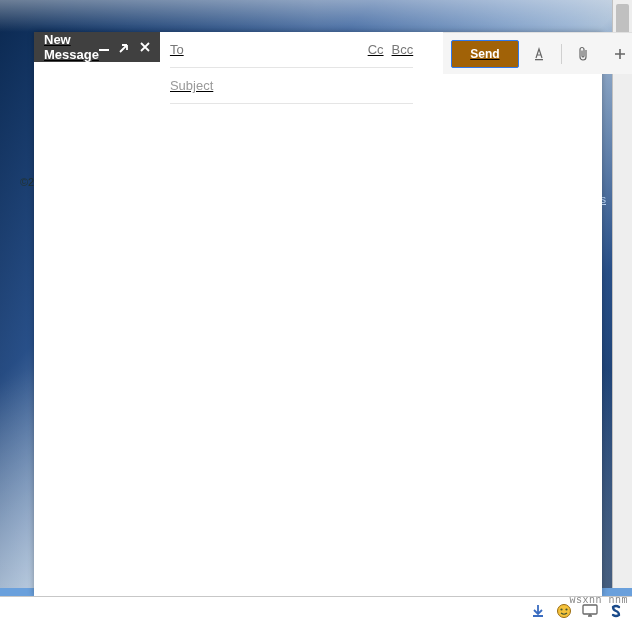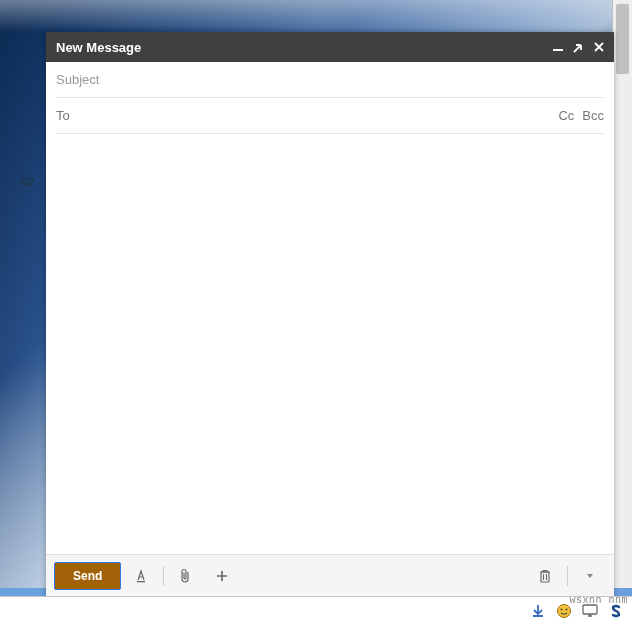--- a/index.html
+++ b/index.html
@@ -53,28 +53,28 @@
   .taskbar svg { display:block; }
   .water {
     position:absolute; right:4px; bottom:18px;
     font-size:10px; color:#888; letter-spacing:0.5px;
     font-family: "Courier New", monospace;
   }
 
   
   .compose {
     position: absolute;
-    left: 46px;
+    left: 34px;
     top: 32px;
     width: 568px;
     height: 564px;
     background: #fff;
     display: flex;
-    flex-direction: column;
     box-shadow: 0 0 6px rgba(0,0,0,0.3);
+    text-decoration: underline;
   }
   .titlebar {
     background: #404040;
     color: #fff;
     height: 30px;
     display: flex;
     align-items: center;
     padding: 0 10px;
     font-size: 13px;
     font-weight: bold;
@@ -172,31 +172,31 @@
       </span>
       <span title="Close">
         <svg width="10" height="10" viewBox="0 0 10 10">
             <path d="M1 1 L9 9 M9 1 L1 9" stroke="#fff" stroke-width="1.8"></path>
           </svg>
       </span>
     </div>
   </div>
 
   <div class="fields">
-    <div class="field-row field-subject">
-      <input type="text" placeholder="Subject" style="">
-    </div>
     <div class="field-row field-to">
       <span class="label">To</span>
       <input type="text" value="" style="">
       <div class="ccbcc">
         <span>Cc</span>
         <span>Bcc</span>
       </div>
     </div>
+    <div class="field-row field-subject">
+      <input type="text" placeholder="Subject" style="">
+    </div>
   </div>
 
   <div class="body-area">
     <textarea class="editor" style=""></textarea>
   </div>
 
   <div class="toolbar">
     <button class="send-btn">Send</button>
     <div class="tb-btn">
       <svg width="14" height="14" viewBox="0 0 14 14">

